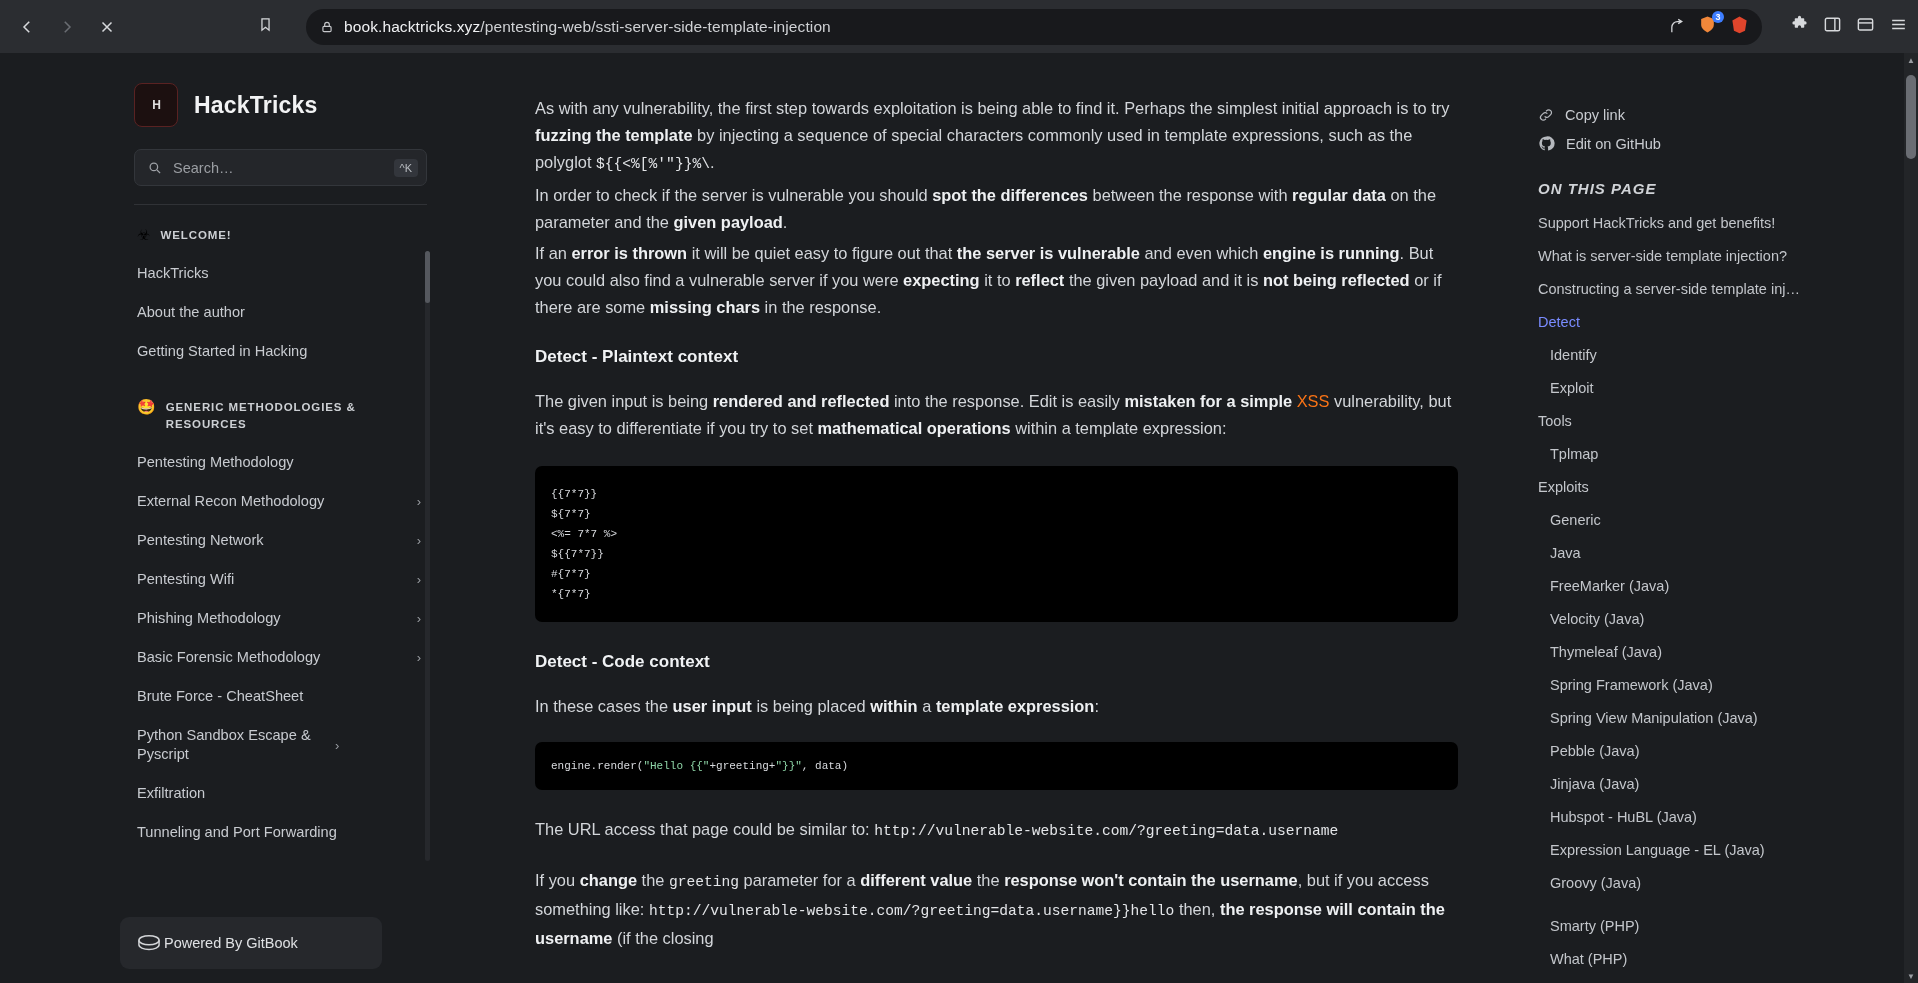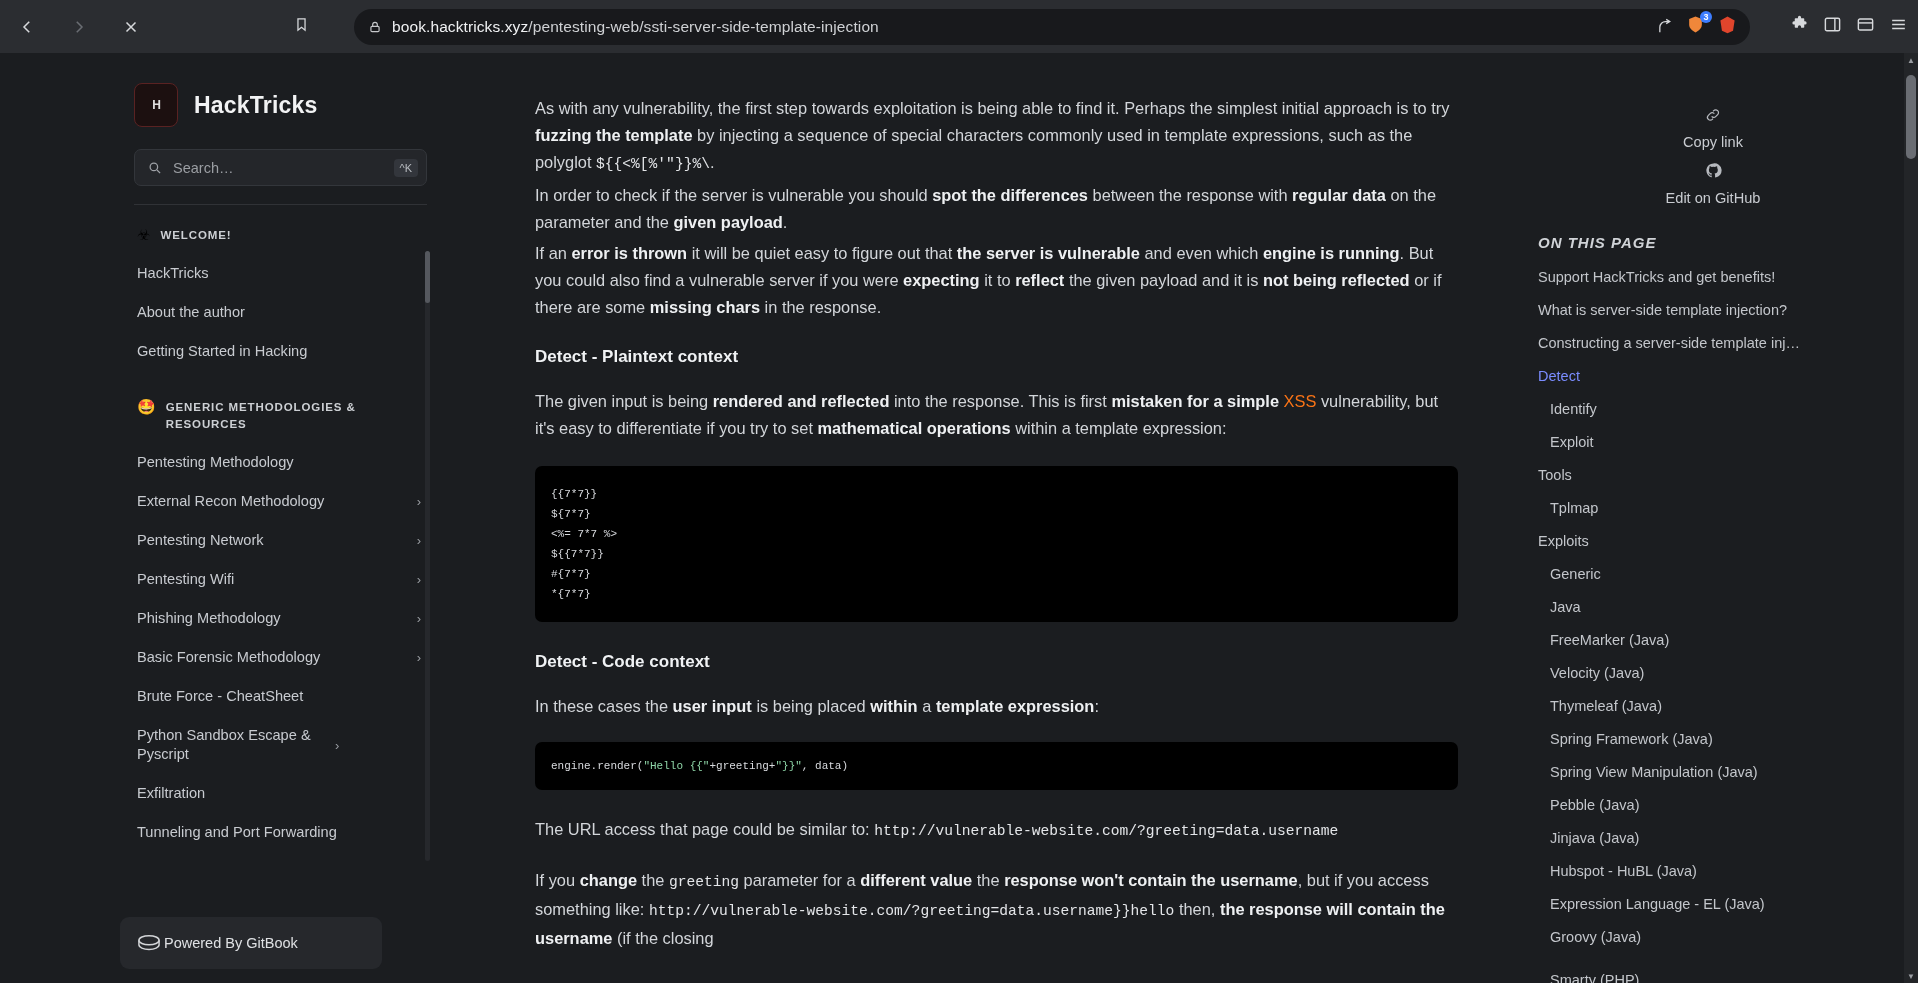--- a/index.html
+++ b/index.html
@@ -10,21 +10,21 @@
     font-family: "Liberation Sans", sans-serif;
     overflow: hidden;
   }
   
   .browser-bar {
     height: 53px;
     background: #2b2d31;
     display: flex;
     align-items: center;
     padding: 0 10px;
-    gap: 18px;
+    gap: 6px;
   }
   .nav-btn {
     width: 34px; height: 34px;
     border-radius: 50%;
     display: flex; align-items: center; justify-content: center;
     color: #d7d9dc;
     flex: none;
   }
   .nav-btn.disabled { color: #6a6d73; }
   .nav-btn svg { display: block; }
@@ -222,21 +222,20 @@
     flex: none;
     padding: 48px 30px 0 20px;
     overflow: hidden;
     position: relative;
   }
   .toc-link {
     display: flex; align-items: center; gap: 11px;
     color: #c9ccd1;
     font-size: 14.6px;
     padding: 6px 0;
-    flex-direction: column;
   }
   .toc-link .ico { color: #b6b9be; display: flex; }
   .toc-head {
     margin: 22px 0 10px 0;
     font-size: 15px;
     letter-spacing: 1px;
     font-weight: bold;
     color: #d0d3d7;
     text-transform: uppercase;
     font-style: italic;
@@ -482,21 +481,21 @@
 
   <div class="main">
     <div class="para-block">
       <p><span>As with any vulnerability, the first step towards exploitation is being able to find it. Perhaps the simplest initial approach is to try </span><b>fuzzing the template</b><span> by injecting a sequence of special characters commonly used in template expressions, such as the polyglot </span><code class="inl">${{&lt;%[%'"}}%\</code><span>.</span></p>
       <p><span>In order to check if the server is vulnerable you should </span><b>spot the differences</b><span> between the response with </span><b>regular data</b><span> on the parameter and the </span><b>given payload</b><span>.</span></p>
       <p><span>If an </span><b>error is thrown</b><span> it will be quiet easy to figure out that </span><b>the server is vulnerable</b><span> and even which </span><b>engine is running</b><span>. But you could also find a vulnerable server if you were </span><b>expecting</b><span> it to </span><b>reflect</b><span> the given payload and it is </span><b>not being reflected</b><span> or if there are some </span><b>missing chars</b><span> in the response.</span></p>
     </div>
 
     <h3 class="sub">Detect - Plaintext context</h3>
 
-    <p style="margin-bottom:24px"><span>The given input is being </span><b>rendered and reflected</b><span> into the response. This is first </span><b>mistaken for a simple </b><a href="#">XSS</a><span> vulnerability, but it's easy to differentiate if you try to set </span><b>mathematical operations</b><span> within a template expression:</span></p>
+    <p style="margin-bottom:24px"><span>The given input is being </span><b>rendered and reflected</b><span> into the response. Edit is easily </span><b>mistaken for a simple </b><a href="#">XSS</a><span> vulnerability, but it's easy to differentiate if you try to set </span><b>mathematical operations</b><span> within a template expression:</span></p>
 
     <pre class="codeblock">{{7*7}}
 ${7*7}
 &lt;%= 7*7 %&gt;
 ${{7*7}}
 #{7*7}
 *{7*7}</pre>
 
     <h3 class="sub">Detect - Code context</h3>
 

